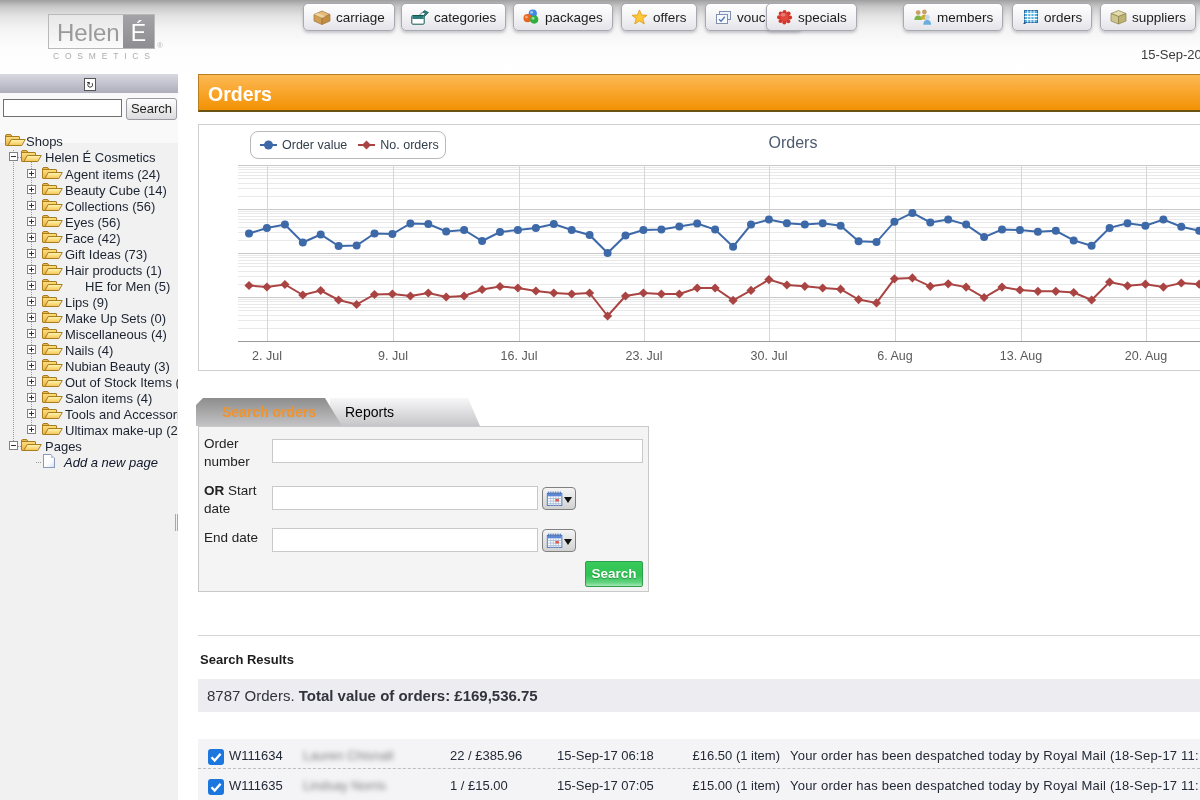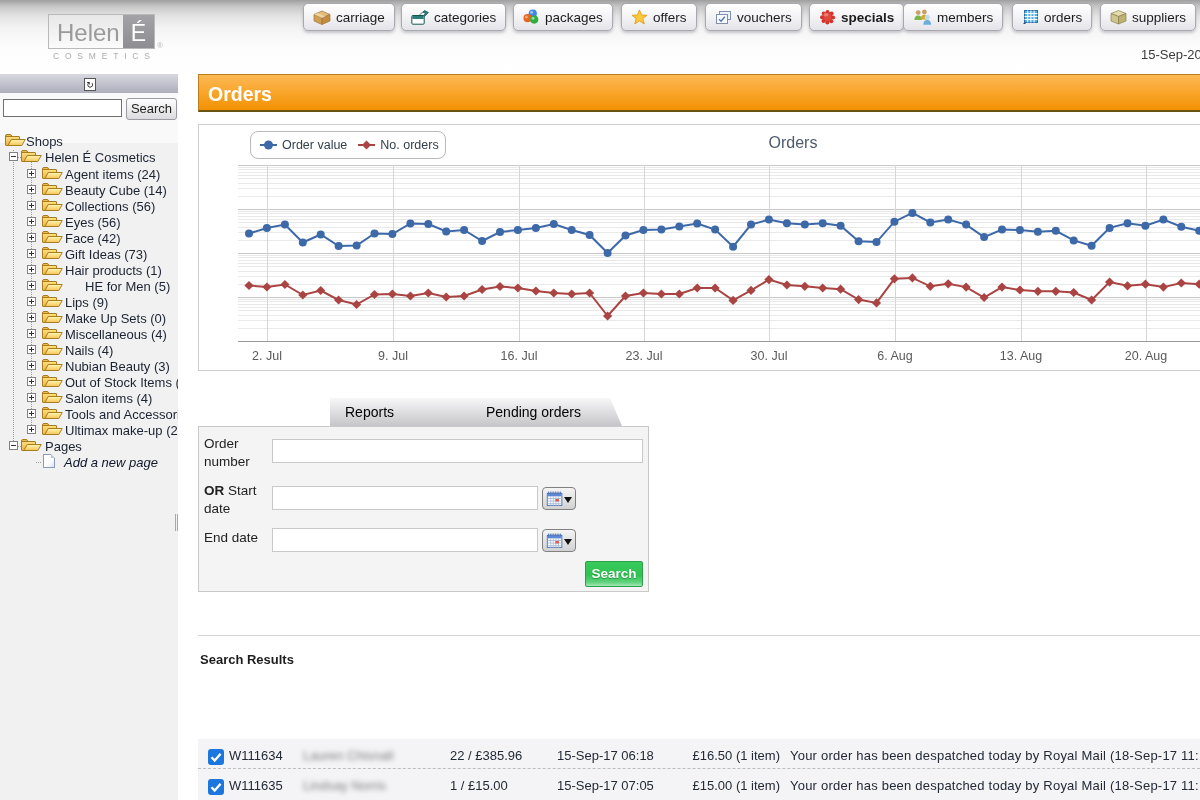--- a/index.html
+++ b/index.html
@@ -133,21 +133,21 @@
         <circle cx="10" cy="9.3" r="1.5" fill="#93dc9c"></circle>
       </svg>packages</div>
   <div class="navtab abs" style="left:621px;"><svg width="17" height="16" viewBox="0 0 17 16">
         <path d="M8.5 1 L10.6 6 L16 6.3 L11.8 9.6 L13.3 15 L8.5 11.9 L3.7 15 L5.2 9.6 L1 6.3 L6.4 6 Z" fill="#ffc83c" stroke="#d89a10" stroke-width="0.8"></path>
       </svg>offers</div>
   <div class="navtab abs" style="left:705px;"><svg width="17" height="15" viewBox="0 0 17 15">
         <rect x="4.5" y="1.5" width="11" height="8" fill="#eef2fa" stroke="#8090b0"></rect>
         <rect x="1.5" y="4.5" width="11" height="9" fill="#f8fafd" stroke="#8090b0"></rect>
         <path d="M4 9.2 l2.1 2.1 L9.8 6.8" fill="none" stroke="#5577bb" stroke-width="1.4"></path>
       </svg>vouchers</div>
-  <div class="navtab abs" style="left:809px;font-weight:bold;"><svg width="17" height="16" viewBox="0 0 17 16">
+  <div class="navtab abs" style="left:766px;"><svg width="17" height="16" viewBox="0 0 17 16">
         <g fill="#d3352b">
           <circle cx="8.5" cy="8" r="5"></circle>
           <circle cx="8.5" cy="2.9" r="2"></circle>
           <circle cx="12.6" cy="4.6" r="2"></circle>
           <circle cx="14.1" cy="8.6" r="2"></circle>
           <circle cx="12.3" cy="12.2" r="2"></circle>
           <circle cx="8.3" cy="13.6" r="2"></circle>
           <circle cx="4.5" cy="12" r="2"></circle>
           <circle cx="3" cy="8.2" r="2"></circle>
           <circle cx="4.7" cy="4.5" r="2"></circle>
@@ -610,27 +610,27 @@
       </svg>
       <span>Order value</span>
       <svg class="l2" width="17" height="10">
         <line x1="0" y1="5" x2="17" y2="5" stroke="#a94442" stroke-width="2"></line>
         <path d="M8.5 0.5 l4.5 4.5 l-4.5 4.5 l-4.5 -4.5 Z" fill="#a94442"></path>
       </svg>
       <span>No. orders</span>
     </div>
   <div id="ctitle" class="abs">Orders</div>
 
-  <div id="stab3" class="stab abs">
-      <div class="bg"></div>
-      <div class="tx">Pending orders</div>
-    </div>
   <div id="stab2" class="stab abs">
       <div class="bg"></div>
       <div class="tx">Reports</div>
+    </div>
+  <div id="stab1" class="stab abs">
+      <div class="bg"></div>
+      <div class="tx">Search orders</div>
     </div>
   <div id="spanel" class="abs"></div>
   <div class="flabel abs" style="left:204px;top:435px;">Order<br>number</div>
   <div class="finput abs" style="left:272px;top:439px;width:371px;height:24px;"></div>
   <div class="flabel abs" style="left:204px;top:482px;"><b>OR</b> Start<br>date</div>
   <div class="finput abs" style="left:272px;top:486px;width:266px;height:24px;"></div>
   <div class="calbtn abs" style="left:542px;top:487px;">
       <svg style="position:absolute;left:3px;top:2px;" width="18" height="17" viewBox="0 0 21 19">
         <rect x="1.5" y="3.5" width="17" height="14" fill="#fff" stroke="#3a62b0"></rect>
         <rect x="2" y="4" width="16" height="3" fill="#5b87d5"></rect>
@@ -657,20 +657,21 @@
         <g stroke="#3a62b0" stroke-width="1">
           <path d="M3 3.5 v-2 M5 3.5 v-2 M7 3.5 v-2 M9 3.5 v-2 M11 3.5 v-2 M13 3.5 v-2 M15 3.5 v-2 M17 3.5 v-2"></path>
         </g>
       </svg>
       <span class="arr"></span>
     </div>
   <div id="greenbtn" class="abs">Search</div>
 
   <div id="resline" class="abs"></div>
   <div id="reshdr" class="abs">Search Results</div>
+  <div id="sumband" class="abs">8787 Orders. <b>Total value of orders: £169,536.75</b></div>
   <div class="orow abs" style="top:739px;height:29px;">
     <span class="cbx"><svg width="16" height="16">
           <path d="M3.5 8.2 l3.2 3.4 L12.6 4.8" stroke="#fff" stroke-width="2.3" fill="none"></path>
         </svg></span>
     <span class="ocell" style="left:31px;">W111634</span>
     <span class="ocell blur" style="left:105px;">Lauren Chisnall</span>
     <span class="ocell" style="left:252px;">22 / £385.96</span>
     <span class="ocell" style="left:359px;">15-Sep-17 06:18</span>
     <span class="ocell" style="left:462px; width:120px; text-align:right;">£16.50 (1 item)</span>
     <span class="ocell" style="left:592px;letter-spacing:0.22px;">Your order has been despatched today by Royal Mail (18-Sep-17 11:15)</span>

